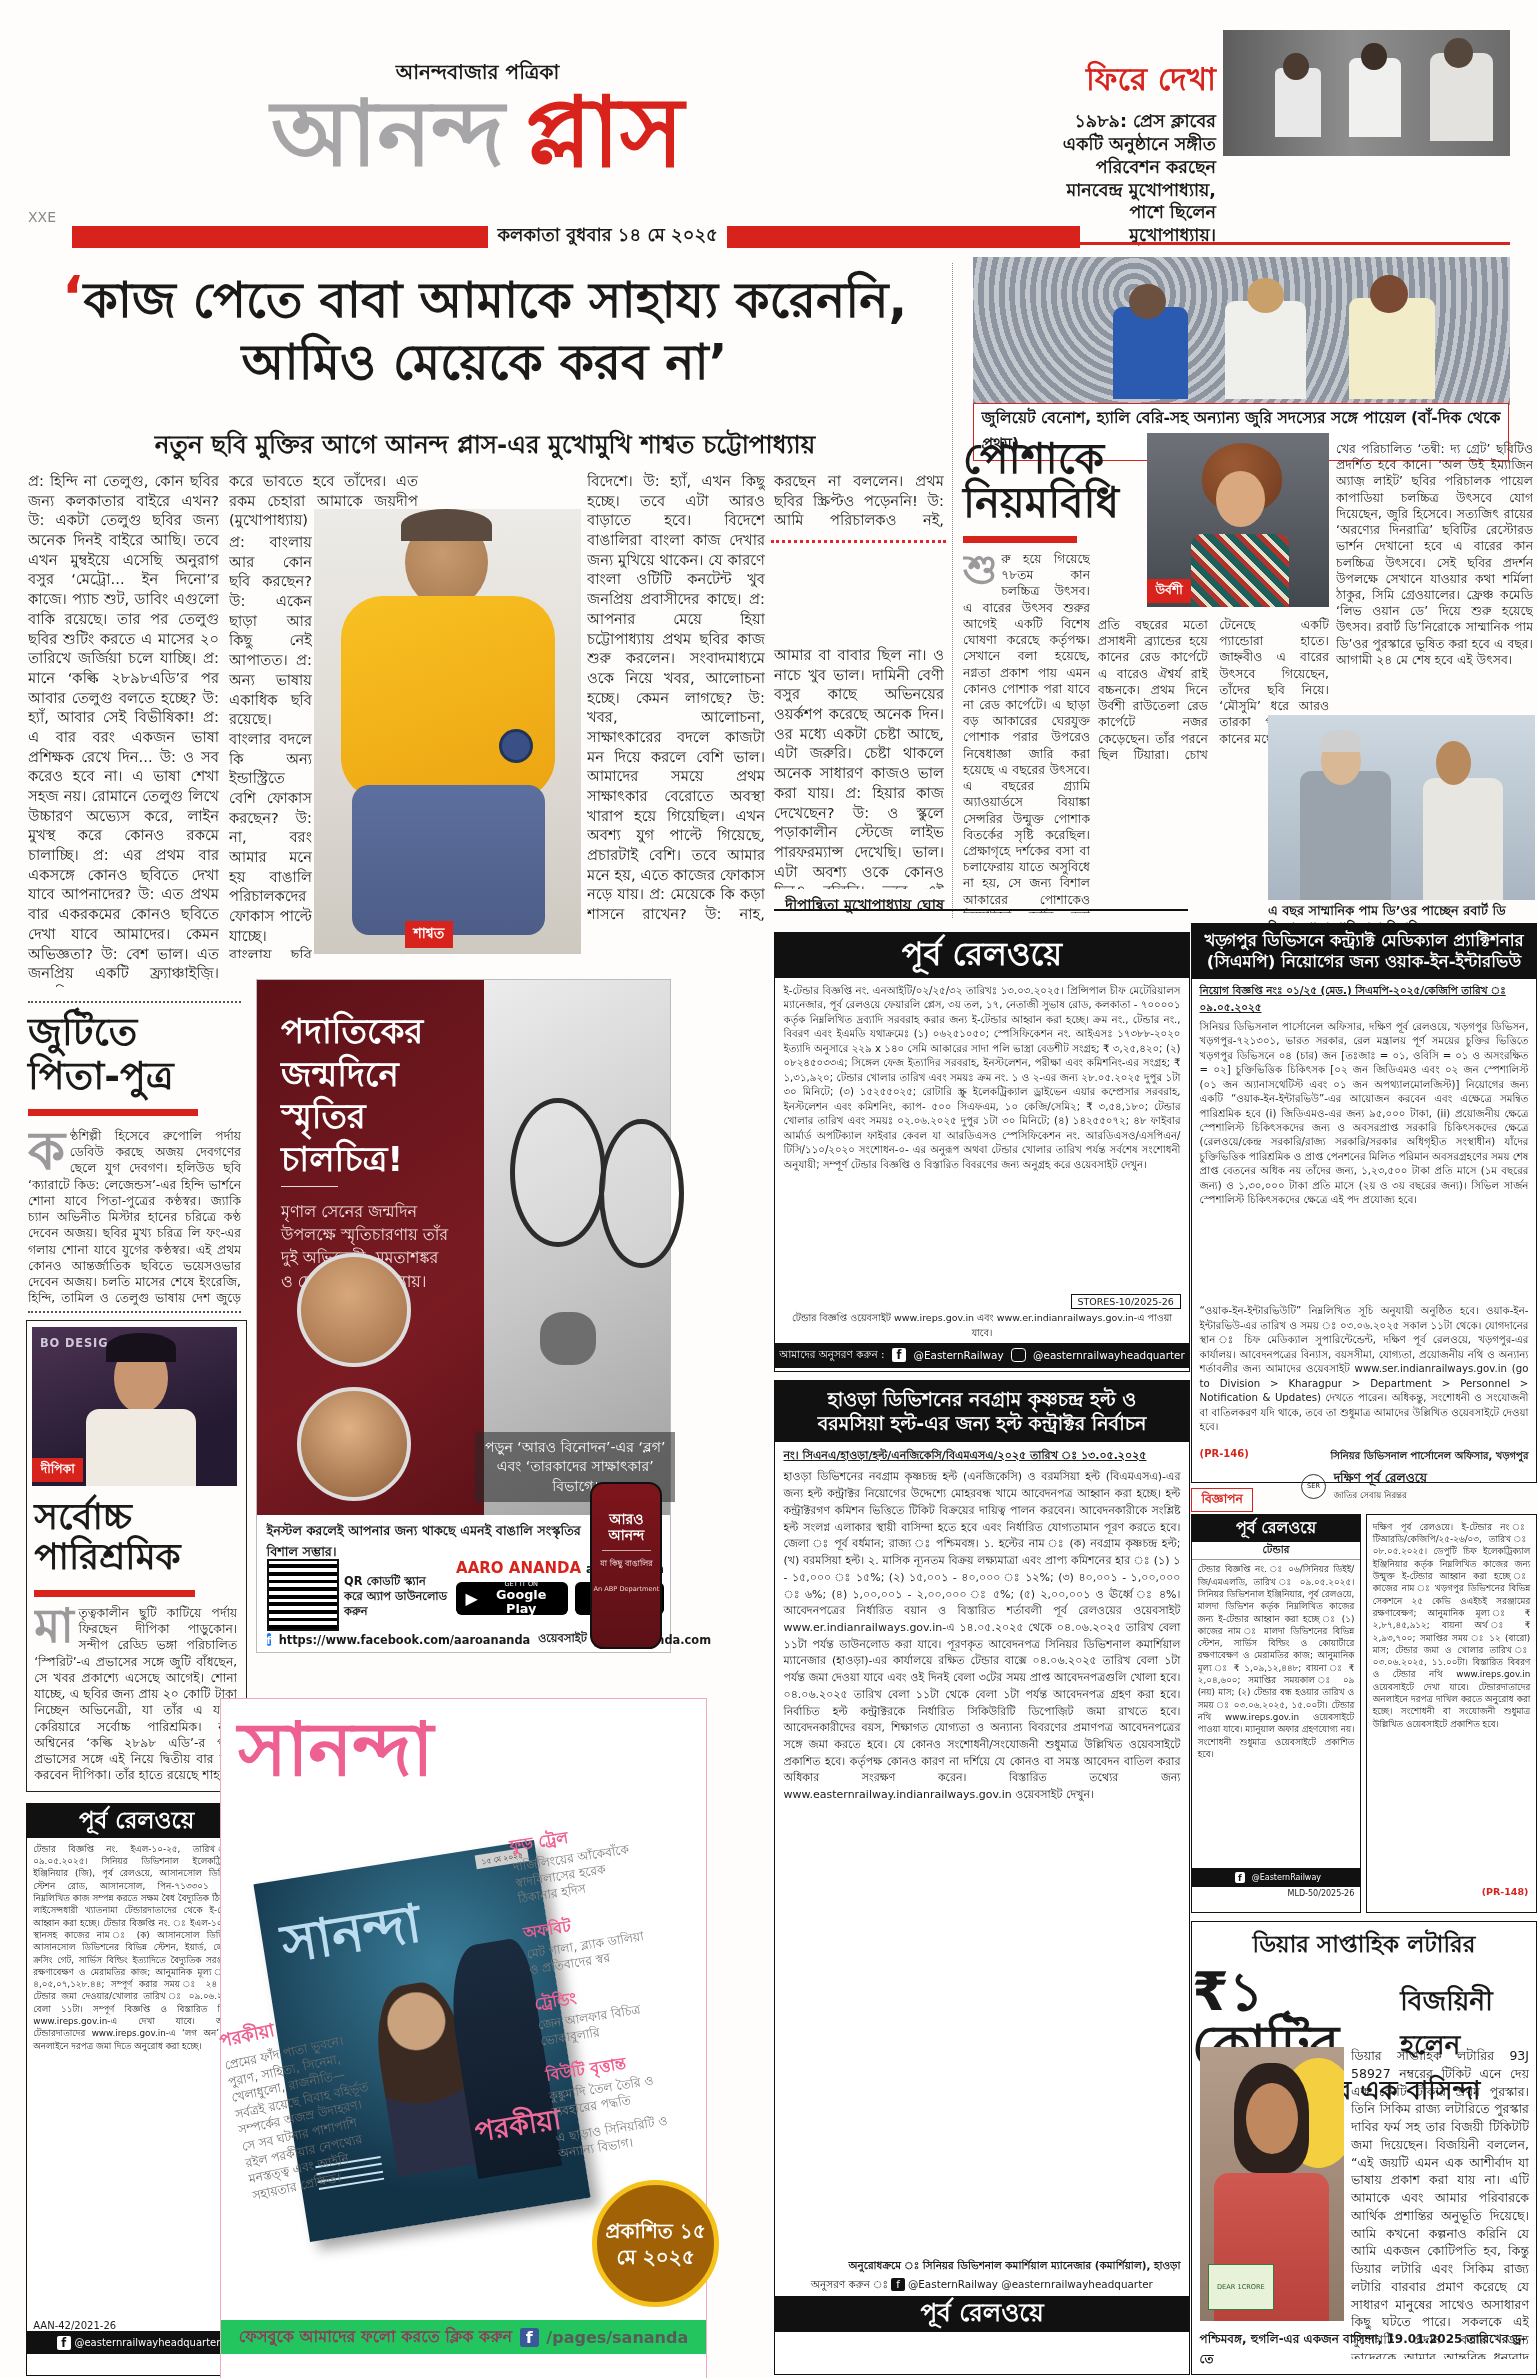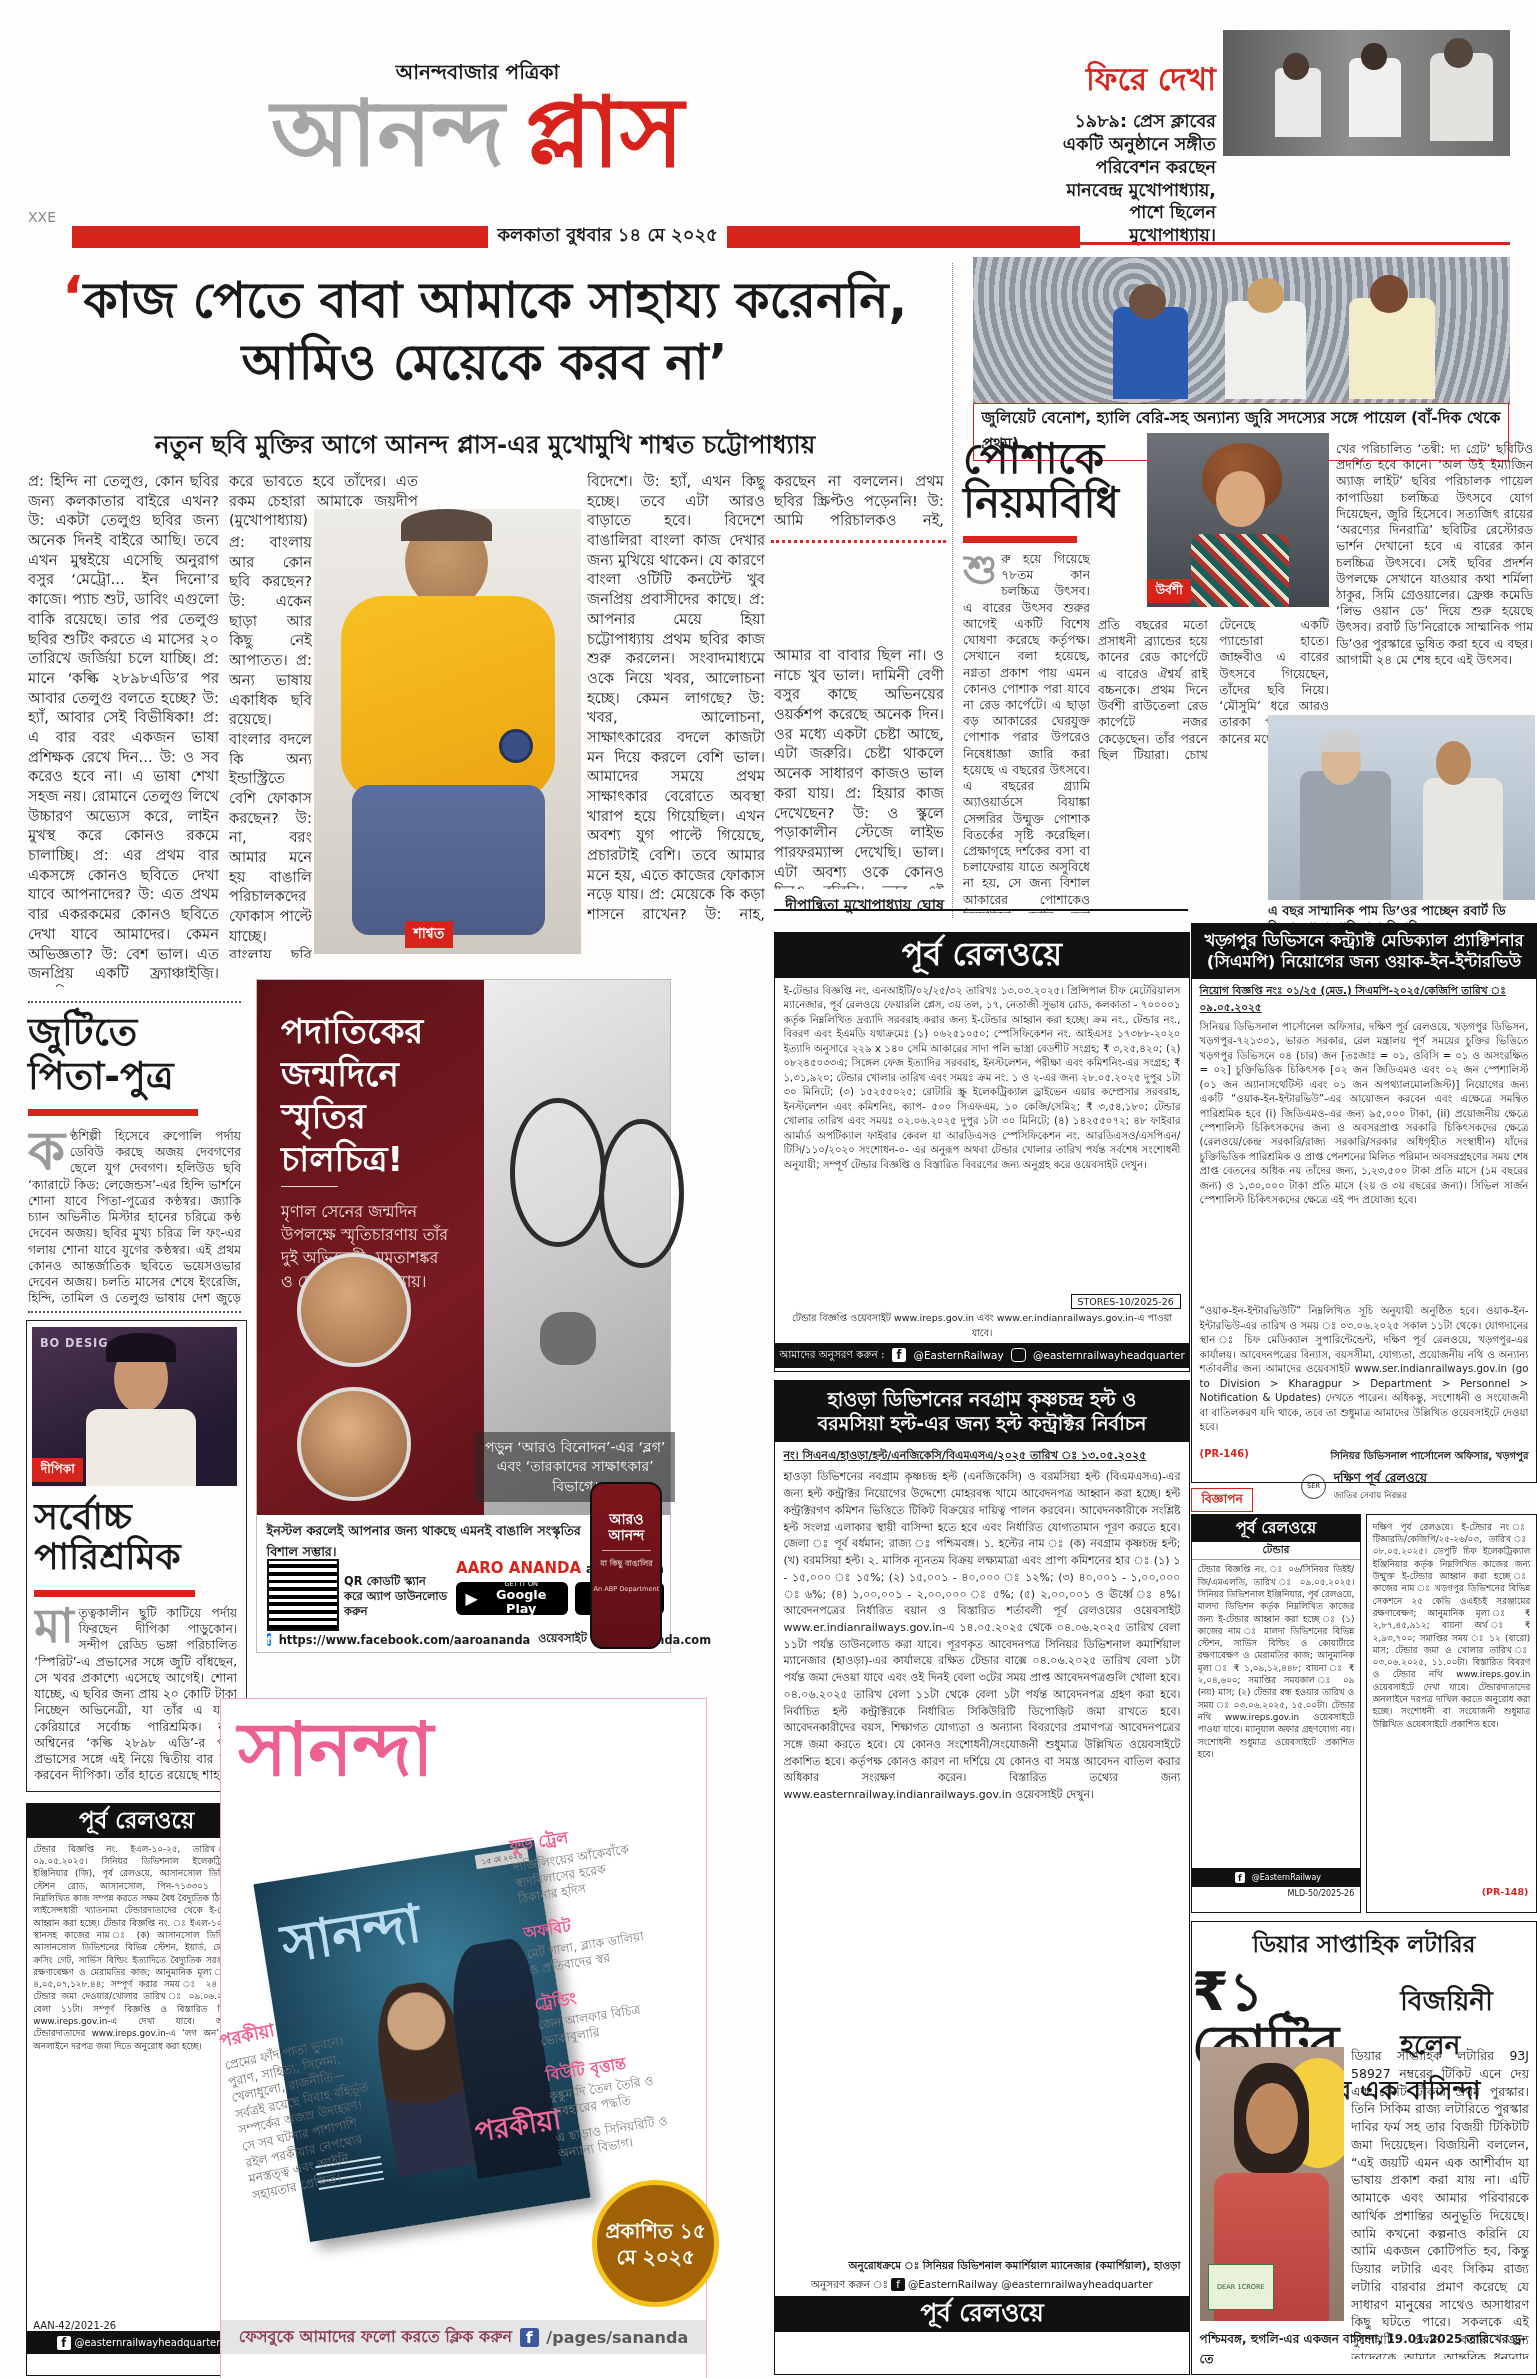--- a/index.html
+++ b/index.html
@@ -257,21 +257,21 @@
       <div style="color:#7c7c7c;font-size:12.3px;line-height:1.3;">এ ছাড়াও সিনিয়রিটি ও অন্যান্য বিভাগ।</div>
     </div>
 
     <div class="abs" style="left:13.2px;top:312px;width:142px;transform:rotate(-12deg);">
       <div style="color:#ee5f92;font-weight:bold;font-size:18px;">পরকীয়া</div>
       <div style="color:#6e6e6e;font-size:12.3px;line-height:1.35;">প্রেমের ফাঁদ পাতা ভুবনে। পুরাণ, সাহিত্য, সিনেমা, খেলাধুলো, রাজনীতি— সর্বত্রই রয়েছে বিবাহ বহির্ভূত সম্পর্কের অজস্র উদাহরণ। সে সব ঘটনার পাশাপাশি রইল পরকীয়ার নেপথ্যের মনস্তত্ত্ব এবং আইনি সহায়তার প্রেক্ষিত।</div>
     </div>
 
     <div class="abs" style="left:371px;top:481px;width:106px;height:106px;border-radius:50%;background:#a16207;border:5.7px solid #f4c21a;color:#fff;display:flex;align-items:center;justify-content:center;text-align:center;font-weight:bold;font-size:20px;line-height:1.3;padding:5.7px;">প্রকাশিত ১৫ মে ২০২৫</div>
 
-    <div class="abs" style="left:0;bottom:57px;width:100%;height:34px;background:#e5e5e5;display:flex;align-items:center;justify-content:center;gap:7.6px;font-size:16px;font-weight:bold;color:#8c3b5c;">
+    <div class="abs" style="left:0;bottom:57px;width:100%;height:34px;background:#22c55e;display:flex;align-items:center;justify-content:center;gap:7.6px;font-size:16px;font-weight:bold;color:#8c3b5c;">
       <span>ফেসবুকে আমাদের ফলো করতে ক্লিক করুন</span>
       <span style="display:inline-flex;width:19px;height:19px;background:#3b5998;color:#fff;align-items:center;justify-content:center;border-radius:2.8px;">f</span>
       <span style="color:#5a5a5a;">/pages/sananda</span>
     </div>
   </div>
 
   <div class="abs" style="left:774px;top:909px;width:414px;height:1.9px;background:#111;"></div>
 
   <div class="abs boxed" style="left:774px;top:932px;width:414px;height:438px;">
     <div class="blackbar" style="height:45px;font-size:32px;font-weight:bold;">পূর্ব রেলওয়ে</div>

